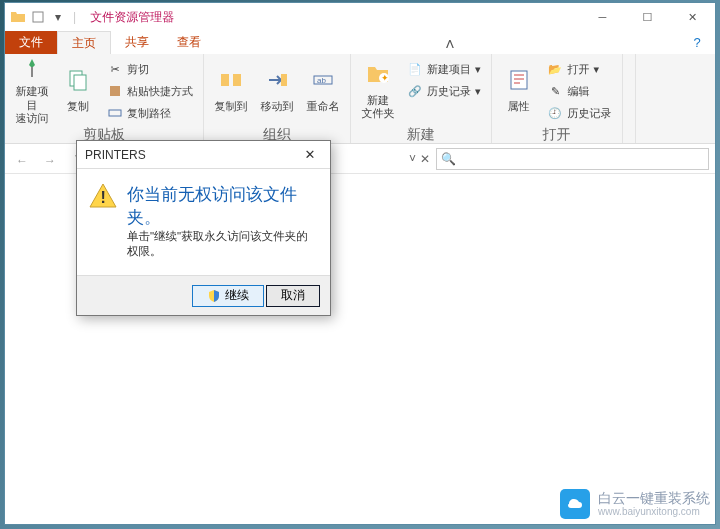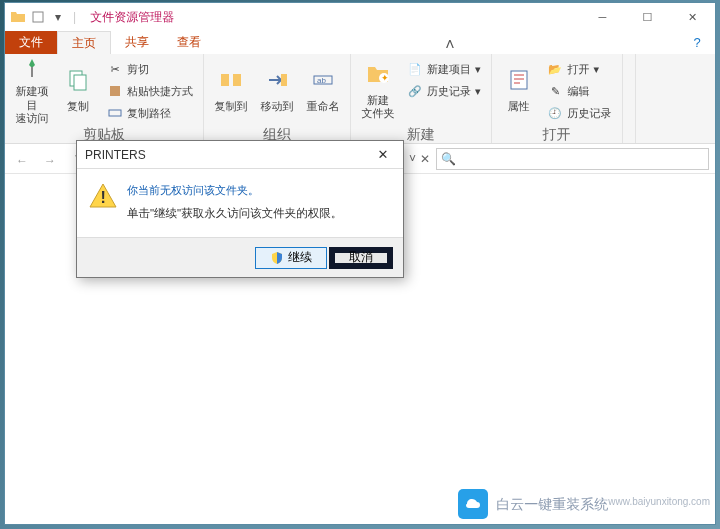--- a/index.html
+++ b/index.html
@@ -24,34 +24,34 @@
 .big-btn{display:flex;flex-direction:column;align-items:center;justify-content:center;width:42px;height:68px;gap:2px;text-align:center;line-height:1.2}
 .big-btn .ico{width:30px;height:30px;display:flex;align-items:flex-start;justify-content:center}
 .small-stack{display:flex;flex-direction:column;gap:2px;justify-content:flex-start;padding-top:2px}
 .small-btn{display:flex;align-items:center;gap:4px;height:20px;padding:0 4px;white-space:nowrap}
 .small-btn .ico{width:16px;height:16px;display:flex;align-items:center;justify-content:center}
 .nav{height:30px;border-bottom:1px solid #e5e5e5;display:flex;align-items:center;padding:0 6px;gap:6px;font-size:12px}
 .nav-btn{width:22px;height:22px;display:flex;align-items:center;justify-content:center;color:#999}
 .refresh-x{display:flex;gap:4px;color:#666;align-items:center}
 .search{flex:1;height:22px;border:1px solid #ccc;background:#fff;display:flex;align-items:center;padding:0 4px;color:#999}
 .content{flex:1;background:#fff;position:relative}
-.dialog{position:absolute;left:76px;top:140px;width:328px;background:#737373;border:1px solid #777;box-shadow:3px 3px 12px rgba(0,0,0,.3)}
+.dialog{position:absolute;left:76px;top:140px;width:255px;background:#737373;border:1px solid #777;box-shadow:3px 3px 12px rgba(0,0,0,.3)}
 .dlg-title{height:28px;background:#fff;border-bottom:1px solid #ddd;display:flex;align-items:center;padding:0 8px;font-size:12px;color:#333}
 .dlg-close{margin-left:auto;width:24px;height:20px;display:flex;align-items:center;justify-content:center;font-size:13px}
 .dlg-body{background:#fff;padding:14px 12px 16px;display:flex;gap:10px}
 .warn-ico{width:28px;height:26px;flex-shrink:0}
-.dlg-main{color:#1560b3;font-size:11px;margin-bottom:8px}
+.dlg-main{color:#1560b3;font-size:17px;margin-bottom:0}
 .dlg-sub{color:#333;font-size:11.5px}
 .dlg-btns{height:40px;background:#f0f0f0;display:flex;align-items:center;justify-content:flex-end;gap:2px;padding:0 10px;border-top:1px solid #ddd}
-.dlg-btn{height:22px;padding:0 14px;border:6px solid #0f172a;background:#e8e8e8;font-size:12px;display:flex;align-items:center;gap:4px;cursor:pointer}
+.dlg-btn{height:22px;padding:0 14px;border:1px solid #0f172a;background:#e8e8e8;font-size:12px;display:flex;align-items:center;gap:4px;cursor:pointer}
 .dlg-btn.primary{border:1px solid #1979ca;background:#e5f1fb}
 .shield{width:14px;height:14px}
 .watermark{position:absolute;right:10px;bottom:10px;display:flex;align-items:center;gap:8px;color:#8c9bb0;font-size:13px}
 .wm-logo{width:30px;height:30px;background:#27a0e8;border-radius:5px;display:flex;align-items:center;justify-content:center;color:#fff}
-.wm-txt{display:flex;line-height:1.2}
+.wm-txt{display:flex;flex-direction:column;line-height:1.2}
 .wm-main{font-size:14px;color:#8c9bb0}
 .wm-sub{font-size:10px;color:#aeb8c5}
 svg{display:block}
 </style>
 </head>
 <body>
 
 <div class="window">
   <div class="titlebar">
     <div class="qat">

